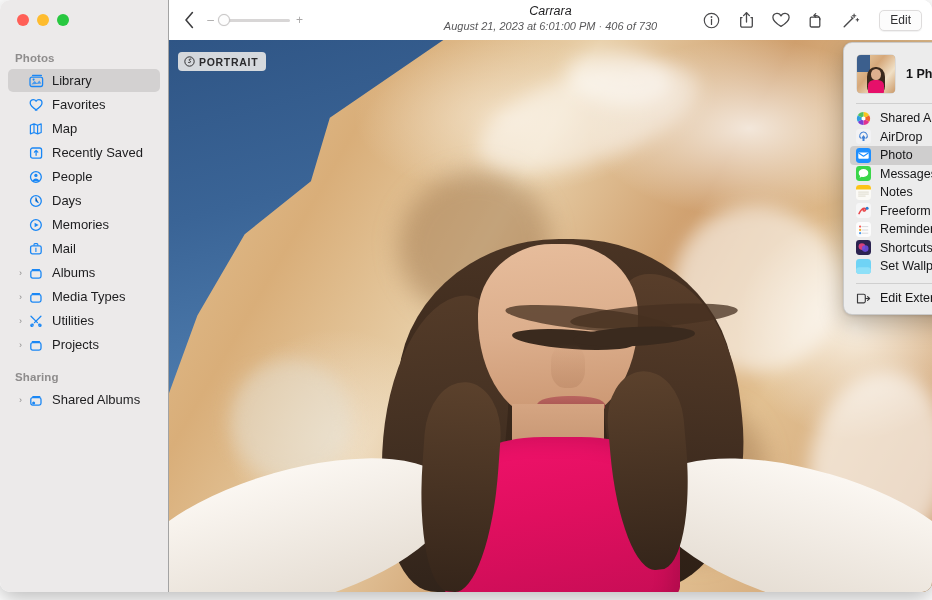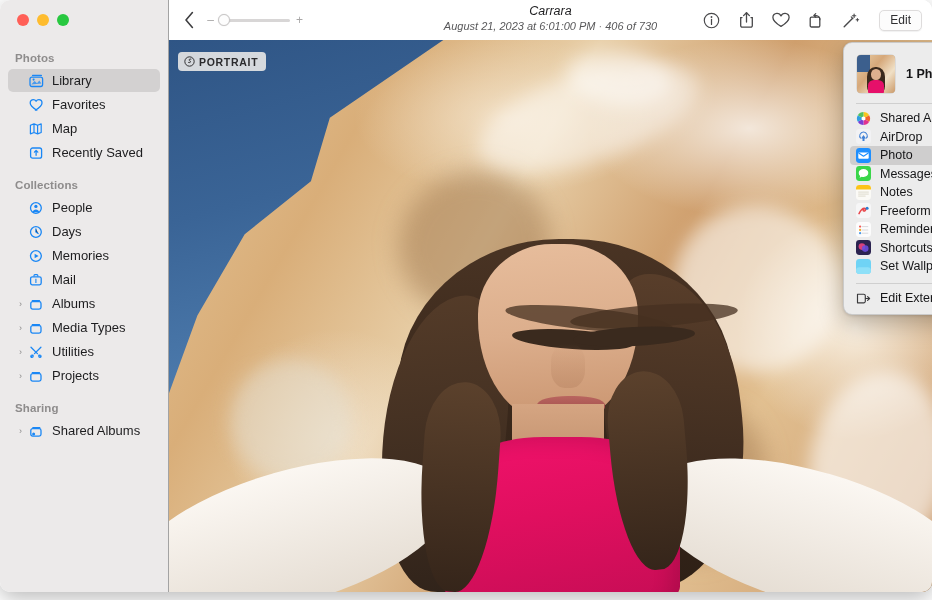--- a/index.html
+++ b/index.html
@@ -346,21 +346,20 @@
         <span class="twisty empty">›</span>
         <span class="side-icon">
           <svg width="16" height="14" viewBox="0 0 16 14">
               <rect x="1.6" y="2" width="11" height="10.2" rx="2" fill="none" stroke="#1a87f5" stroke-width="1.3"></rect>
               <path d="M7.1 9.3V4.4M7.1 4.4 5.4 6.1M7.1 4.4l1.7 1.7" stroke="#1a87f5" stroke-width="1.3" stroke-linecap="round" stroke-linejoin="round"></path>
             </svg>
         </span>
         <span class="side-label">Recently Saved</span>
       </div>
 
-      <div class="side-group-title" style="padding-top:14px;">Collections</div>
 
       <div class="side-item">
         <span class="twisty empty">›</span>
         <span class="side-icon">
           <svg width="16" height="14" viewBox="0 0 16 14">
               <circle cx="6.9" cy="7" r="5.4" fill="none" stroke="#1a87f5" stroke-width="1.3"></circle>
               <circle cx="6.9" cy="5.4" r="1.65" fill="#1a87f5"></circle>
               <path d="M3.5 11.2c.5-1.8 1.8-2.6 3.4-2.6s2.9.8 3.4 2.6" fill="#1a87f5"></path>
             </svg>
         </span>

